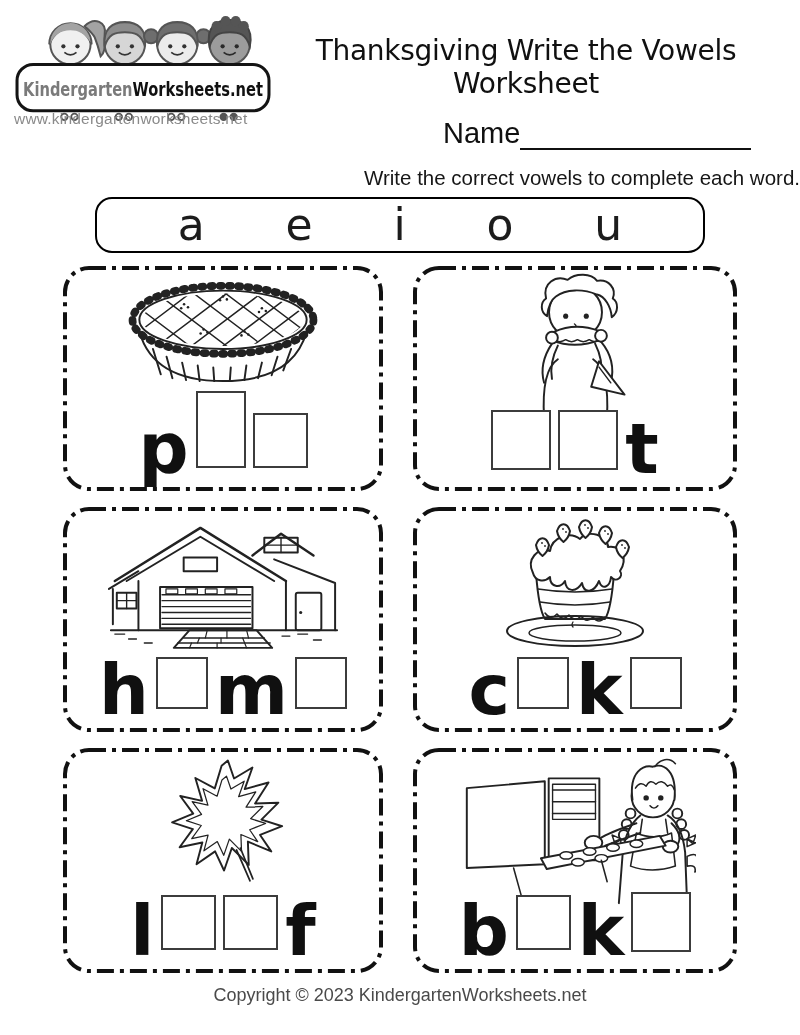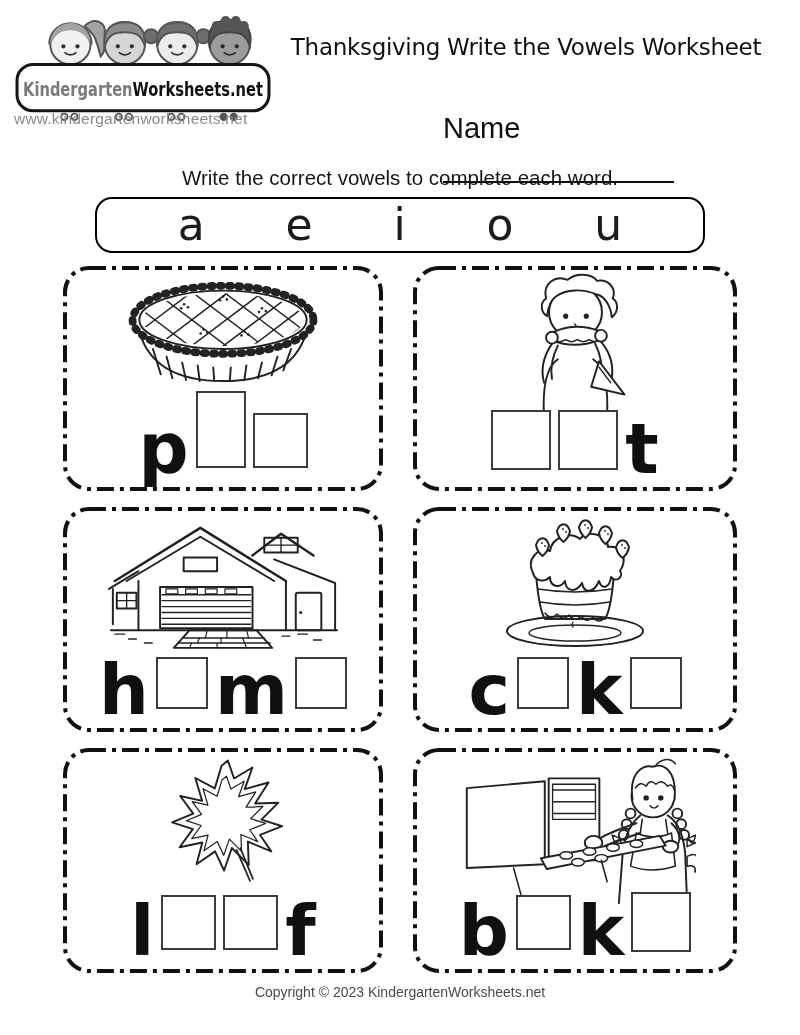--- a/index.html
+++ b/index.html
@@ -3,44 +3,44 @@
 <meta charset="utf-8">
 <style>
   html,body{margin:0;padding:0;background:#fff;}
   body{width:800px;height:1035px;position:relative;overflow:hidden;
        font-family:"Liberation Sans",sans-serif;color:#111;}
   .header{position:relative;height:162px;}
   .logo{position:absolute;left:14px;top:6px;width:258px;}
   .logo-url{position:absolute;left:14px;top:110px;width:258px;text-align:left;
             font-size:15.5px;letter-spacing:.2px;color:#8a8a8a;}
   .title{position:absolute;left:256px;top:34px;width:540px;text-align:center;
-         font-family:"DejaVu Sans",sans-serif;font-size:23px;letter-spacing:-.3px;color:#101010;}
-  .name-row{position:absolute;left:443px;top:112px;display:flex;align-items:flex-start;flex-direction:column;}
+         font-family:"DejaVu Sans",sans-serif;font-size:28px;letter-spacing:-.3px;color:#101010;}
+  .name-row{position:absolute;left:443px;top:112px;display:flex;align-items:flex-end;}
   .name-label{font-size:29px;color:#101010;line-height:1.15;}
   .name-line{width:231px;height:36px;border-bottom:2.2px solid #101010;}
-  .instruction{text-align:center;font-size:20.5px;color:#161616;margin:4px 0 0;}
+  .instruction{text-align:right;font-size:20.5px;color:#161616;margin:4px 0 0;}
   .vowel-pill{box-sizing:border-box;width:610px;height:56px;margin:7px auto 0;
               border:2.5px solid #000;border-radius:17px;display:flex;
               justify-content:space-evenly;align-items:center;}
   .vowel{font-family:"DejaVu Sans",sans-serif;font-size:44px;line-height:1;color:#1c1c1c;}
   .grid{margin:12px 0 0 62px;width:676px;display:grid;
         grid-template-columns:322px 326px;column-gap:28px;row-gap:14px;grid-auto-rows:227px;}
   .card{position:relative;}
   .card-border{position:absolute;inset:0;width:100%;height:100%;}
   .card-img{position:absolute;left:0;right:0;top:8px;display:flex;justify-content:center;}
   .answer-row{position:absolute;left:0;right:0;bottom:11px;display:flex;
               justify-content:center;align-items:flex-end;gap:7px;}
   .ans-letter{font-family:"DejaVu Sans",sans-serif;font-weight:bold;font-size:70px;
               line-height:.92;color:#101010;}
   .ans-box{box-sizing:border-box;width:52px;height:52px;border:2.5px solid #3c3c3c;
            background:#fff;margin-bottom:13px;}
   .ans-box.tall{width:50px;height:77px;}
   .ans-box.mid{width:55px;height:55px;}
   .ans-box.big{width:60px;height:60px;margin-bottom:11px;}
-  .footer{margin-top:8px;text-align:center;font-size:14px;color:#4a4a4a;line-height:1.5;}
+  .footer{margin-top:8px;text-align:center;font-size:18px;color:#4a4a4a;line-height:1.5;}
   .art{stroke:#222;stroke-width:2;fill:none;stroke-linecap:round;stroke-linejoin:round;}
 </style>
 </head>
 <body>
 
 <div class="header">
 
   <svg class="logo" viewBox="0 0 256 122" xmlns="http://www.w3.org/2000/svg">
 
     <g>

